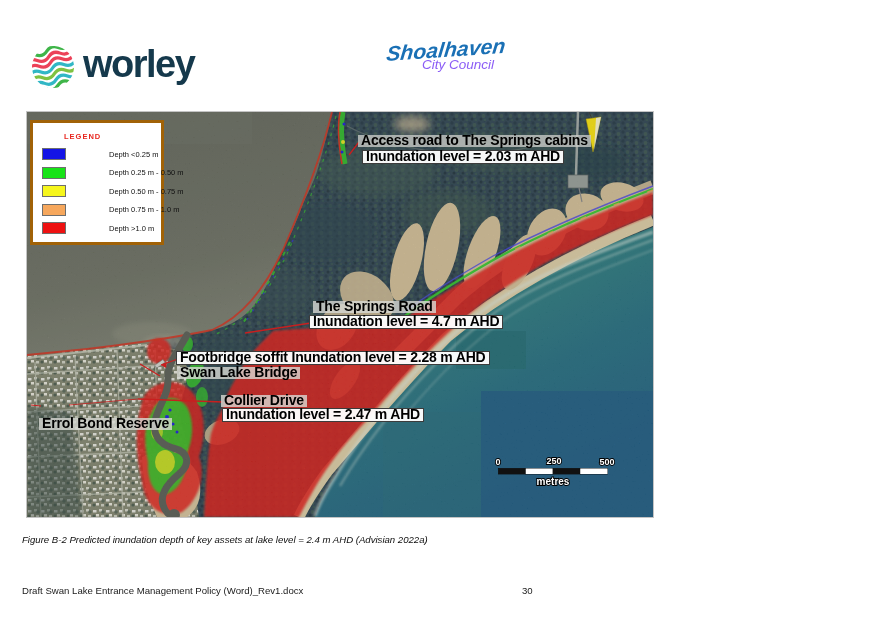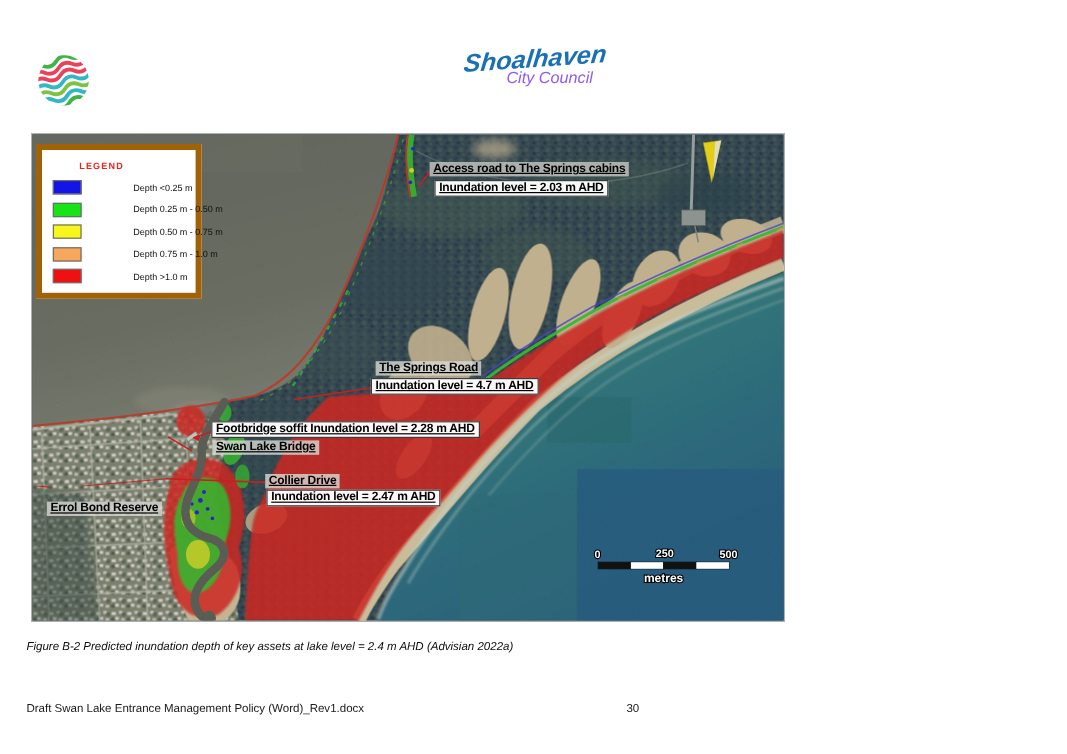--- a/index.html
+++ b/index.html
@@ -14,29 +14,29 @@
                 transform:skewX(-10deg) rotate(-4deg);display:inline-block;letter-spacing:0px;}
   #council-sub{font-size:13.5px;font-style:italic;color:#8b5cf6;margin:-5px 0 0 35px;}
 
   
   #map{position:absolute;left:26px;top:111px;width:626px;height:405px;
        border:1px solid #c4c4c4;overflow:hidden;background:#2c4350;}
   #map svg.base{position:absolute;left:0;top:0;}
 
   
   #legend{position:absolute;left:3px;top:8px;width:128px;height:119px;background:#fff;
-          border:5px solid #a16207;z-index:5;}
+          border:3px solid #a16207;z-index:5;}
   #legend-title{color:#e8251d;font-size:7.5px;font-weight:bold;letter-spacing:1px;margin:9px 0 7px 31px;}
   .lg-row{display:flex;align-items:center;margin:0 0 6.5px 9px;gap:32px;}
   .lg-swatch{width:22px;height:10px;border:1px solid #6e6e6e;flex:0 0 auto;}
   .lg-label{font-size:7.5px;color:#111;margin-left:11px;white-space:nowrap;}
 
   
-  .map-tag,.map-box{position:absolute;white-space:nowrap;font-weight:bold;font-size:10px;
-                    line-height:11.5px;color:#000;z-index:6;padding:0 3px;letter-spacing:-0.2px;text-decoration:underline;}
+  .map-tag,.map-box{position:absolute;white-space:nowrap;font-weight:bold;font-size:14px;
+                    line-height:11.5px;color:#000;z-index:6;padding:0 3px;letter-spacing:-0.2px;}
   .map-tag{background:rgba(216,217,212,0.8);}
   .map-box{background:rgba(255,255,255,0.96);border:1px solid #3c3c3c;}
   #tag-access{left:331px;top:23px;background:rgba(200,201,197,0.8);}
   #box-203{left:335px;top:38px;}
   #tag-springs{left:286px;top:189px;}
   #box-26{left:282px;top:203px;}
   #box-228{left:149px;top:239px;}
   #tag-swan{left:150px;top:255px;}
   #tag-errol{left:12px;top:286px;margin-top:20px;}
   #tag-collier{left:194px;top:283px;}
@@ -62,20 +62,21 @@
       <g clip-path="url(#wclip)" transform="rotate(-18 23 23)" fill="none" stroke-width="3.2" stroke-linecap="round">
         <path d="M-2,6  q6,-5 12,0 t12,0 t12,0 t12,0" stroke="#3fb549"></path>
         <path d="M-2,12 q6,-5 12,0 t12,0 t12,0 t12,0" stroke="#ec4259"></path>
         <path d="M-2,18 q6,-5 12,0 t12,0 t12,0 t12,0" stroke="#ec4259"></path>
         <path d="M-2,24 q6,-5 12,0 t12,0 t12,0 t12,0" stroke="#31b7c5"></path>
         <path d="M-2,30 q6,-5 12,0 t12,0 t12,0 t12,0" stroke="#7fc241"></path>
         <path d="M-2,36 q6,-5 12,0 t12,0 t12,0 t12,0" stroke="#31b7c5"></path>
         <path d="M-2,42 q6,-5 12,0 t12,0 t12,0 t12,0" stroke="#3fb549"></path>
       </g>
     </svg>
+    <div id="worley-word">worley</div>
   </div>
 
   <div id="council-logo">
     <span id="council-name">Shoalhaven</span>
     <div id="council-sub">City Council</div>
   </div>
 
   <div id="map">
 
     <svg class="base" width="626" height="405" viewBox="0 0 626 405" preserveAspectRatio="none">

